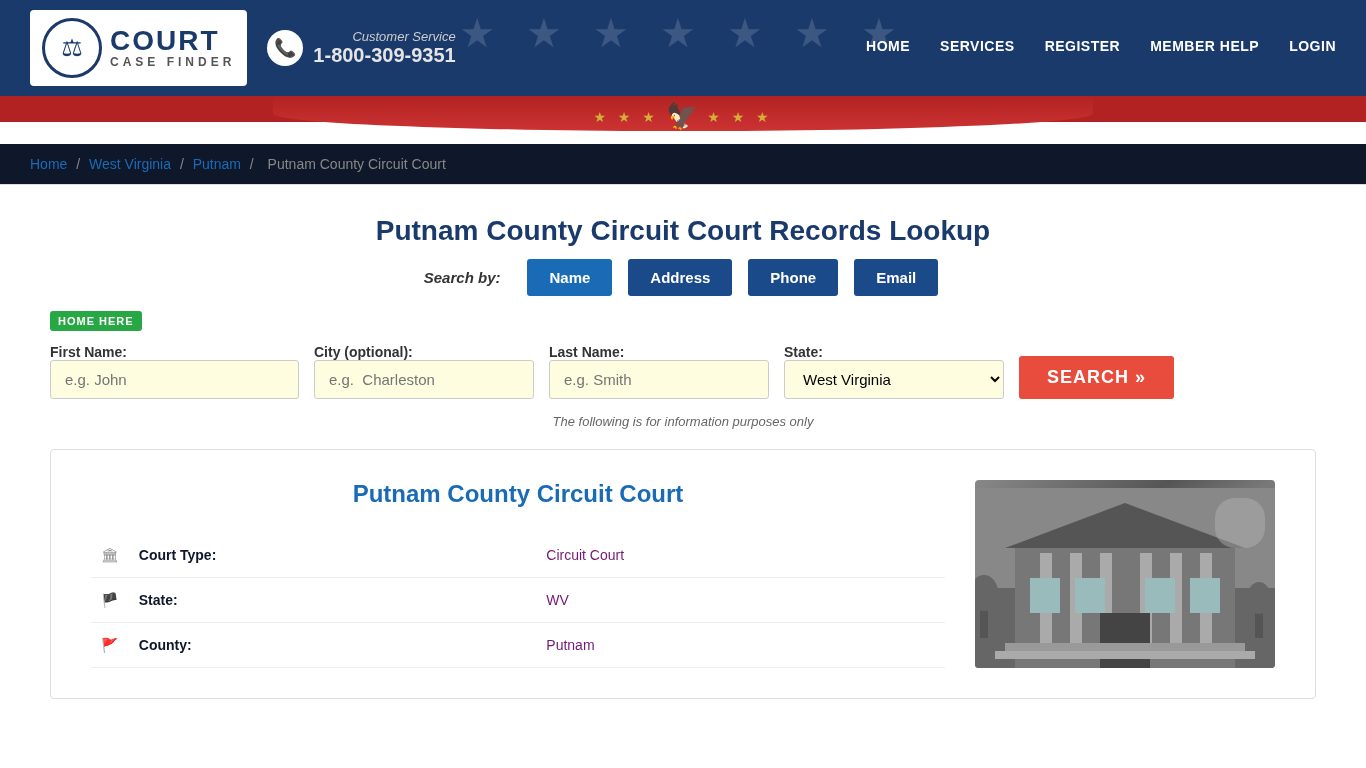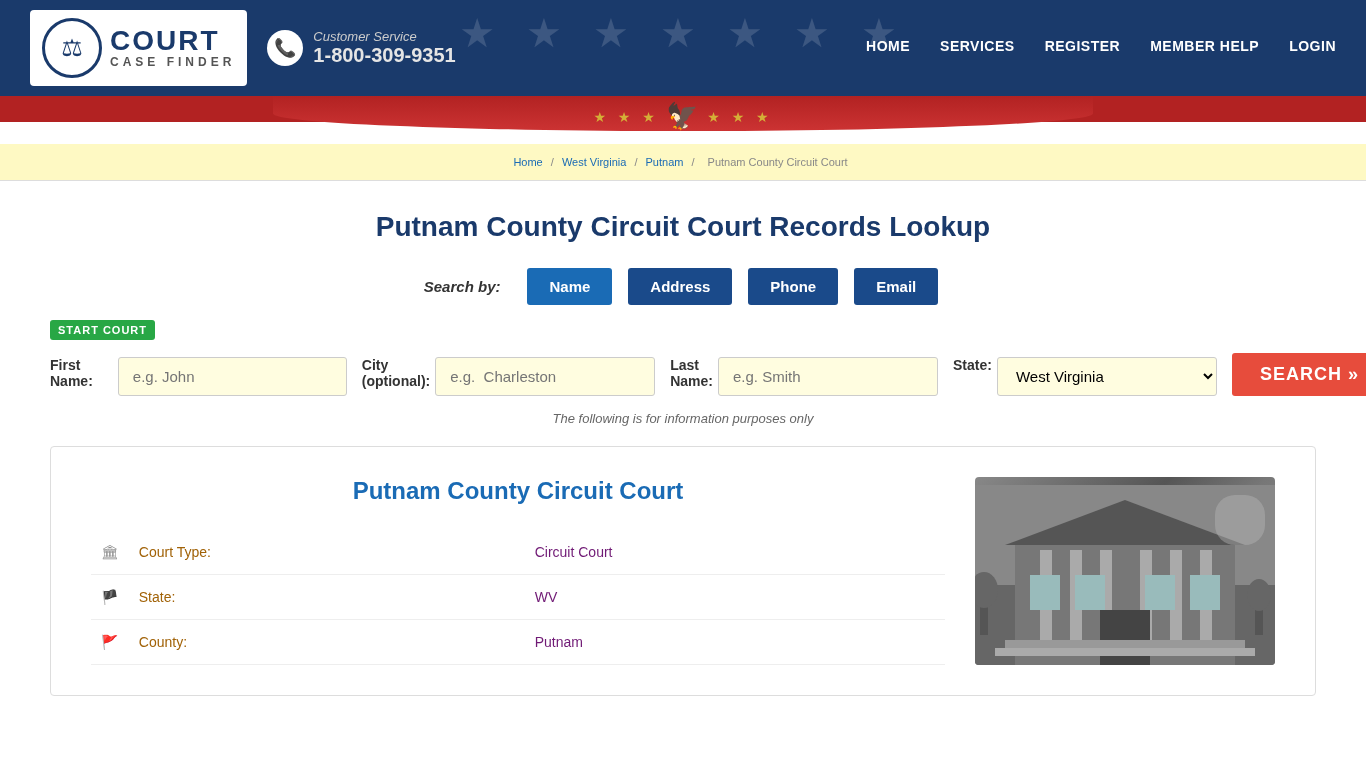--- a/index.html
+++ b/index.html
@@ -75,20 +75,21 @@
       border-radius: 50%;
       display: flex;
       align-items: center;
       justify-content: center;
       font-size: 18px;
       color: #1a3a6b;
     }
     .customer-service-text {
       display: flex;
       flex-direction: column;
+      text-align: right;
     }
     .cs-label {
       font-size: 13px;
       color: #ccc;
       font-style: italic;
     }
     .cs-phone {
       font-size: 20px;
       font-weight: 900;
       color: #e5e5e5;
@@ -116,40 +117,39 @@
       letter-spacing: 0.5px;
       text-transform: uppercase;
       padding-bottom: 2px;
       border-bottom: 2px solid transparent;
     }
 
     
     .breadcrumb {
       padding: 12px 30px;
       border-bottom: 1px solid #ddd;
-      font-size: 11px;
-      background: #fef9c3;
-      text-align: center;
+      font-size: 14px;
+      background: #0f172a;
     }
     .breadcrumb a {
       color: #1a6bb5;
       text-decoration: none;
     }
     .breadcrumb span { color: #888; margin: 0 5px; }
 
     
     .main-content {
       padding: 30px 50px 0;
     }
     .page-title {
       text-align: center;
       font-size: 28px;
       font-weight: 700;
       color: #1a3a6b;
-      margin-bottom: 25px;
+      margin-bottom: 12px;
     }
 
     
     .search-by-row {
       display: flex;
       align-items: center;
       justify-content: center;
       gap: 12px;
       margin-bottom: 15px;
     }
@@ -193,22 +193,21 @@
 
     
     .form-row {
       display: flex;
       align-items: flex-end;
       gap: 15px;
       margin-top: 5px;
     }
     .form-group {
       display: flex;
-      flex-direction: row;
-      gap: 5px;
+      flex-direction: column;
     }
     .form-group label {
       font-size: 14px;
       font-weight: 700;
       color: #333;
     }
     .form-input {
       border: 1px solid #ccc;
       padding: 10px 14px;
       font-size: 15px;
@@ -280,22 +279,22 @@
       padding: 14px 10px;
       font-size: 14px;
     }
     .court-info-icon {
       width: 30px;
       text-align: center;
       color: #888;
       font-size: 18px;
     }
     .court-info-label {
-      font-weight: 400;
-      color: #a16207;
+      font-weight: 700;
+      color: #0f172a;
       padding-right: 20px;
       white-space: nowrap;
     }
     .court-info-value {
       color: #701a75;
     }
     .court-card-image {
       width: 300px;
       min-height: 180px;
       background: linear-gradient(135deg, #888 0%, #555 40%, #777 60%, #999 100%);
@@ -367,21 +366,21 @@
 
   <div class="search-by-row">
     <span class="search-by-label">Search by:</span>
     <button class="search-tab active">Name</button>
     <button class="search-tab">Address</button>
     <button class="search-tab">Phone</button>
     <button class="search-tab">Email</button>
   </div>
 
   <div>
-    <span class="start-here">START COURT</span>
+    <span class="start-here">HOME HERE</span>
     <div class="form-row">
       <div class="form-group">
         <label>First Name:</label>
         <input type="text" class="form-input input-first" placeholder="e.g. John" style="">
       </div>
       <div class="form-group">
         <label>City (optional):</label>
         <input type="text" class="form-input input-city" placeholder="e.g.  Charleston" style="">
       </div>
       <div class="form-group">

